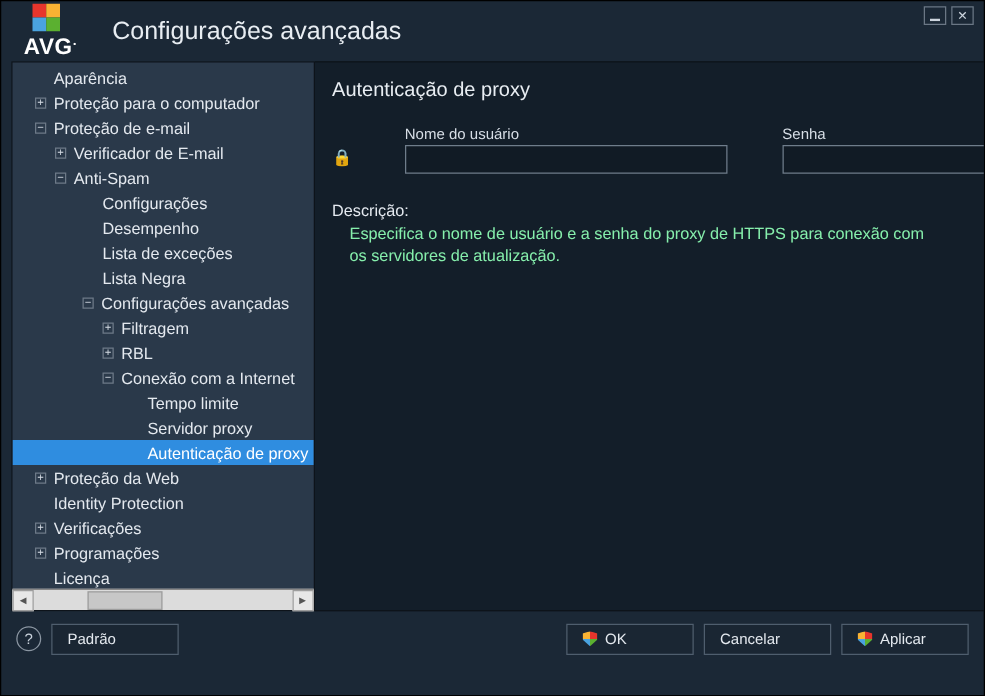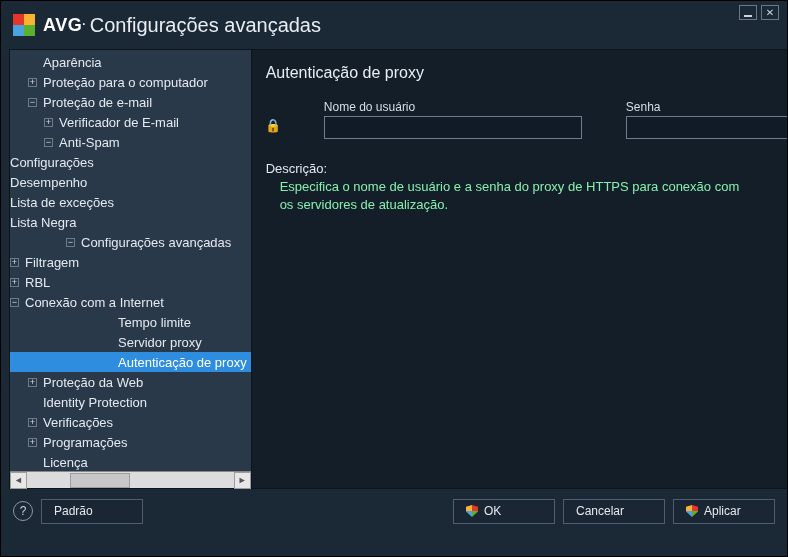--- a/index.html
+++ b/index.html
@@ -1,37 +1,37 @@
 <!DOCTYPE html>
 <html><head>
 <meta charset="utf-8">
 <style>
   * { box-sizing: border-box; margin: 0; padding: 0; }
   body { width: 788px; height: 557px; background: #1b2836; font-family: "Segoe UI", Arial, sans-serif; color: #e4e9ef; font-size: 13px; overflow: hidden; border:1px solid #000; }
   .title-bar { height: 48px; display: flex; align-items: center; padding: 0 8px; }
-  .logo { display: flex; align-items: center; gap:2px; margin-right: 4px; margin-left:4px;}
+  .logo { display: flex; align-items: center; gap:2px; margin-right: 28px; margin-left:4px;flex-direction:column;}
   .logo-squares { position:relative; width:22px; height:22px;}
   .sq1{position:absolute;top:0;left:0;width:11px;height:11px;background:#e7352c;}
   .sq2{position:absolute;top:0;right:0;width:11px;height:11px;background:#f9b233;}
   .sq3{position:absolute;bottom:0;left:0;width:11px;height:11px;background:#4aa3df;}
   .sq4{position:absolute;bottom:0;right:0;width:11px;height:11px;background:#5bb030;}
   .logo-text { font-weight:bold; font-size:18px; color:#fff; margin-left:6px; letter-spacing:0.5px;}
   .logo-dot{font-size:11px;vertical-align:top;}
   .window-title { font-size: 20px; color:#e8edf2; font-weight:400;}
   .win-controls { margin-left:auto; display:flex; gap:4px; align-self:flex-start; margin-top:4px;}
   .win-btn { width:18px; height:15px; border:1px solid #6b7785; display:flex; align-items:center; justify-content:center; font-size:10px; color:#cdd5de; cursor:pointer; background:transparent;}
   .content { display:flex; height: 440px; padding: 0 8px;}
   .sidebar { width: 246px; background:#2a394a; border:1px solid #0d131a; display:flex; flex-direction:column;}
   .tree { flex:1; overflow:hidden; padding:2px 0;}
   .tree-row { display:flex; align-items:center; height:20px; padding-right:4px; cursor:pointer; white-space:nowrap; overflow:hidden;}
   .tree-row.selected { background:#2f8de0; color:#fff;}
   .indent0{padding-left:18px;}
   .indent1{padding-left:34px;}
   .indent2{padding-left:56px;}
-  .indent3b{}
+  .indent3b{padding-left:72px;}
   .indent5{padding-left:108px;}
   .expander{width:9px;height:9px;display:inline-flex;align-items:center;justify-content:center;font-size:9px;margin-right:6px;color:#d6dde5;border:1px solid #6d7a88; line-height:7px;}
   .noexp{width:9px;height:9px;display:inline-block;margin-right:6px;}
   .hscroll{height:17px;background:#dcdcdc;border-top:1px solid #888;position:relative;display:flex;align-items:center;}
   .hscroll .arrow{width:17px;height:17px;background:#e7e7e7;border:1px solid #9d9d9d;display:flex;align-items:center;justify-content:center;color:#555;font-size:9px;}
   .hscroll .thumb{position:absolute;left:60px;top:1px;width:60px;height:15px;background:#c7c7c7;border:1px solid #9d9d9d;}
   .main { flex:1; border:1px solid #0d131a; border-left:none; background:#131e29; padding:14px 14px;}
   .section-title{font-size:16px; color:#e8edf2; margin-bottom:18px;}
   .field-row{display:flex; gap:8px; align-items:flex-end;}
   .lock{color:#8d98a4;font-size:13px;align-self:center;margin-top:12px;margin-right:-2px;}

